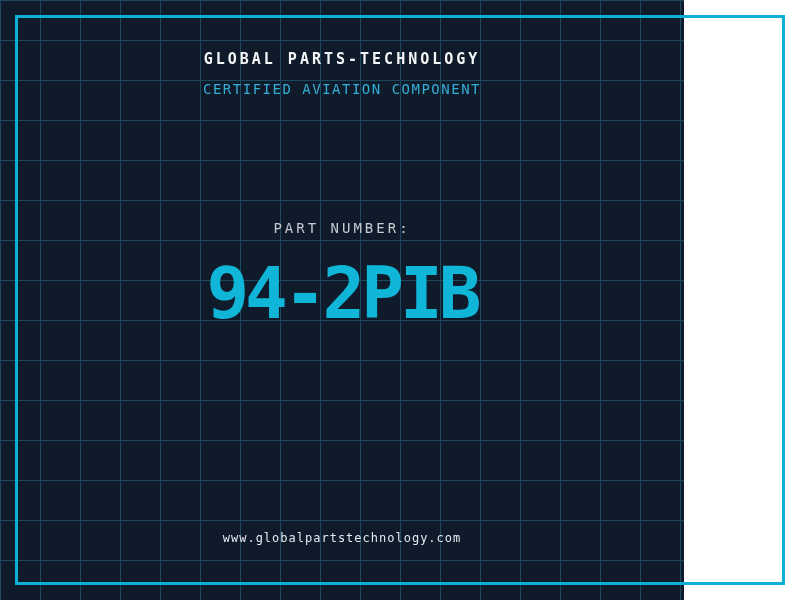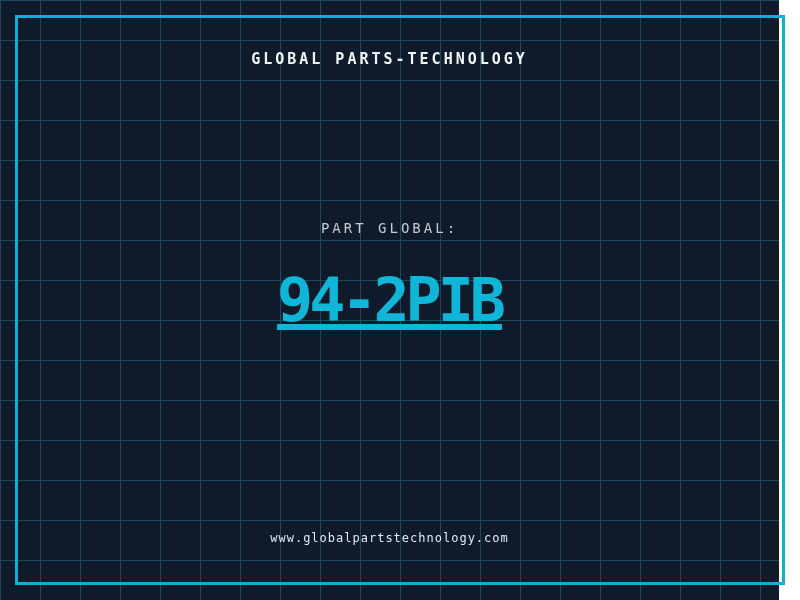--- a/index.html
+++ b/index.html
@@ -13,21 +13,21 @@
     --footer-text:#e6eaee;
   }
   html,body{margin:0;padding:0;}
   body{
     width:800px;height:600px;
     overflow:hidden;
     font-family:"DejaVu Sans Mono", monospace;
   }
   .canvas{
     position:relative;
-    width:779px;height:600px;
+    width:684px;height:600px;
     background-color:var(--background);
     background-image:
       linear-gradient(to right, var(--grid-line) 1px, transparent 1px),
       linear-gradient(to bottom, var(--grid-line) 1px, transparent 1px);
     background-size:40px 40px;
   }
   .frame{
     position:absolute;
     left:15px;top:15px;
     width:770px;height:570px;
@@ -53,42 +53,42 @@
     letter-spacing:1.5px;
     color:var(--subtitle-text);
   }
   .part-label{
     top:220px;
     font-size:14px;
     letter-spacing:3px;
     color:var(--label-text);
   }
   .part-number{
-    top:270px;
-    font-size:60px;
+    top:258px;
+    font-size:71px;
     line-height:1;
     font-weight:bold;
     letter-spacing:-4px;
     color:var(--part-number-text);
-    text-decoration:underline;
   }
   .footer{
     top:531px;
     font-size:12px;
     letter-spacing:1px;
     color:var(--footer-text);
   }
 </style>
 </head>
 <body>
 
 <div class="canvas">
   <div class="frame"></div>
 
   <div class="txt title">GLOBAL PARTS-TECHNOLOGY</div>
 
+  <div class="txt subtitle">CERTIFIED AVIATION COMPONENT</div>
 
-  <div class="txt part-label">PART GLOBAL:</div>
+  <div class="txt part-label">PART NUMBER:</div>
 
   <div class="txt part-number">94-2PIB</div>
 
   <div class="txt footer">www.globalpartstechnology.com</div>
 </div>
 
 </body></html>

